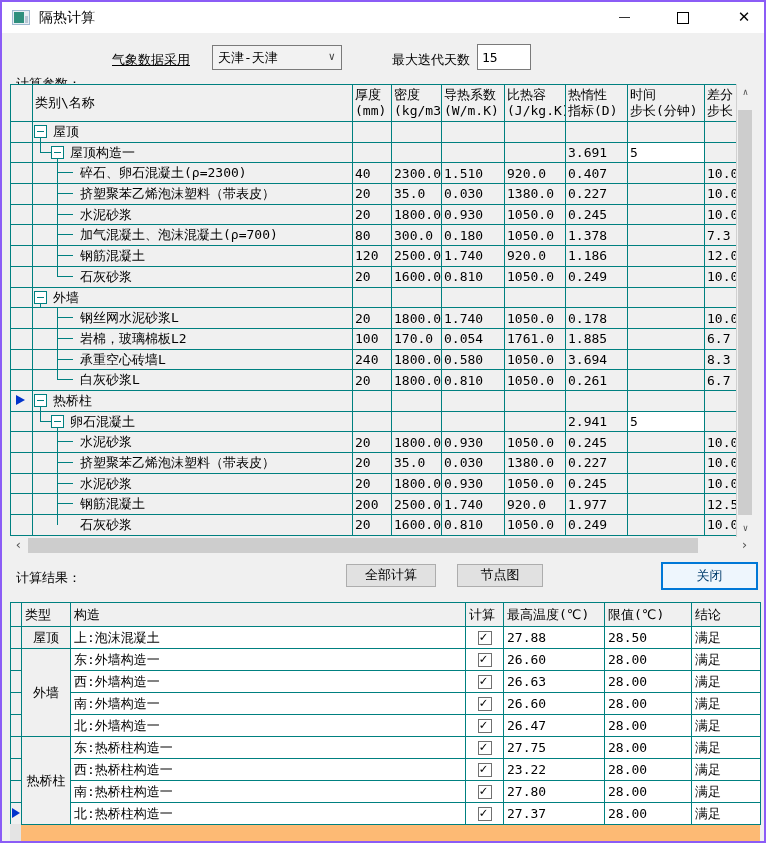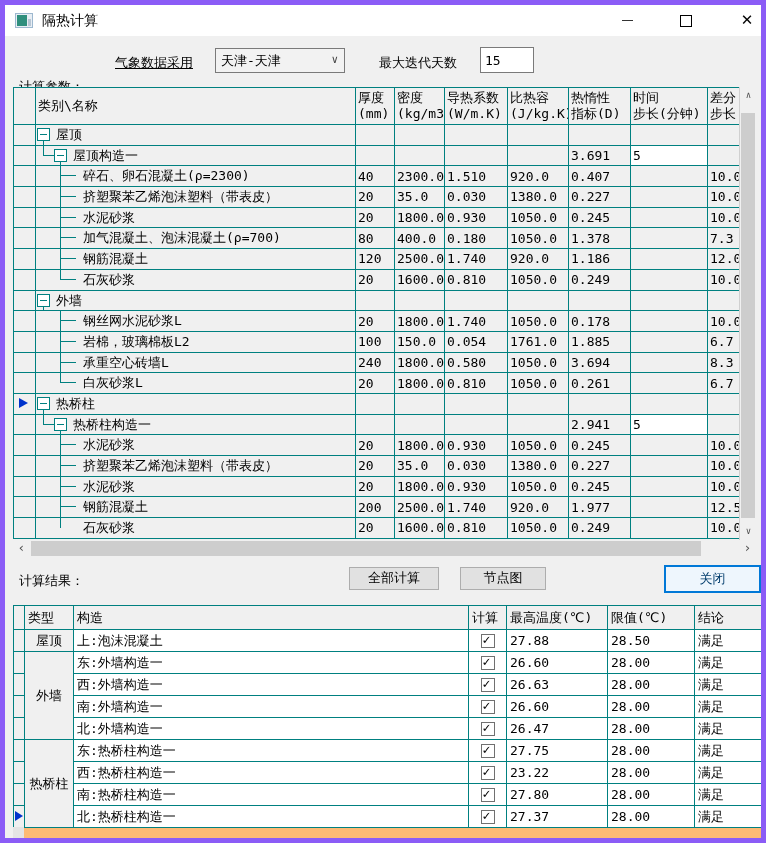--- a/index.html
+++ b/index.html
@@ -1,18 +1,18 @@
 <!DOCTYPE html>
 <html><head>
 <meta charset="utf-8">
 <style>
   * { box-sizing: border-box; margin: 0; padding: 0; }
   html,body { background:#c8c8c8; }
   body { font-family:"DejaVu Sans Mono","DejaVu Sans",sans-serif; font-size:13px; color:#000; }
-  #win { position:relative; width:766px; height:843px; background:#f0f0f0; border:5px solid #8b5cf6; overflow:hidden; margin:0 auto; }
+  #win { position:relative; width:766px; height:843px; background:#f0f0f0; border:2px solid #8b5cf6; overflow:hidden; margin:0 auto; }
 
   
   .titlebar { position:absolute; left:0; top:0; right:0; height:31px; background:#ffffff; }
   .app-icon { position:absolute; left:10px; top:8px; width:18px; height:15px; border:1px solid #9db8cf; background:#e8eef4; }
   .app-icon .p1 { position:absolute; left:1px; top:1px; width:10px; height:11px; background:#2f8f7d; }
   .app-icon .p2 { position:absolute; left:12px; top:5px; width:3px; height:7px; background:#b8c6d4; }
   .title-text { position:absolute; left:37px; top:7px; font-size:14px; }
   .cap-btn { position:absolute; top:0; width:46px; height:31px; }
   .cap-min { left:599px; } .cap-max { left:658px; } .cap-close { left:719px; }
   .glyph-min { position:absolute; left:18px; top:15px; width:11px; height:1px; background:#333; }
@@ -98,21 +98,21 @@
         <i class="glyph-close">✕</i>
       </span>
   </div>
 
   <span class="lbl" style="left:14px;top:49px;margin-top:24px;">计算参数：</span>
   <span class="lbl" style="left:110px;top:49px;text-decoration:underline;">气象数据采用</span>
   <div class="combo">
     <span class="val">天津-天津</span>
     <span class="chev">∨</span>
   </div>
-  <span class="lbl" style="left:374px;top:49px;">最大迭代天数</span>
+  <span class="lbl" style="left:390px;top:49px;">最大迭代天数</span>
   <input class="days-input" value="15" style="">
 
   <div class="mwrap">
     <table class="mtable">
       <colgroup>
         <col style="width:22px">
           <col style="width:320px">
           <col style="width:39px">
           <col style="width:50px">
         <col style="width:63px">
@@ -229,21 +229,21 @@
           <tr>
             <td class="selcell"></td>
             <td class="namecell">
               <div class="twrap">
                 <span class="tln" style="left:24px;top:-1px;bottom:-1px;width:1px"></span>
                 <span class="tln" style="left:24px;top:9px;width:16px;height:1px"></span>
                 <span class="tlabel" style="left:47px">加气混凝土、泡沫混凝土(ρ=700)</span>
               </div>
             </td>
             <td class="num">80</td>
-            <td class="num">400.0</td>
+            <td class="num">300.0</td>
             <td class="num">0.180</td>
             <td class="num">1050.0</td>
             <td class="num">1.378</td>
             <td class="num "></td>
             <td class="num">7.3</td>
           </tr>
           <tr>
             <td class="selcell"></td>
             <td class="namecell">
               <div class="twrap">
@@ -316,21 +316,21 @@
           <tr>
             <td class="selcell"></td>
             <td class="namecell">
               <div class="twrap">
                 <span class="tln" style="left:24px;top:-1px;bottom:-1px;width:1px"></span>
                 <span class="tln" style="left:24px;top:9px;width:16px;height:1px"></span>
                 <span class="tlabel" style="left:47px">岩棉，玻璃棉板L2</span>
               </div>
             </td>
             <td class="num">100</td>
-            <td class="num">150.0</td>
+            <td class="num">170.0</td>
             <td class="num">0.054</td>
             <td class="num">1761.0</td>
             <td class="num">1.885</td>
             <td class="num "></td>
             <td class="num">6.7</td>
           </tr>
           <tr>
             <td class="selcell"></td>
             <td class="namecell">
               <div class="twrap">
@@ -388,21 +388,21 @@
           <tr>
             <td class="selcell"></td>
             <td class="namecell">
               <div class="twrap">
                 <span class="tln" style="left:7px;top:-1px;height:11px;width:1px"></span>
                 <span class="tln" style="left:7px;top:9px;width:11px;height:1px"></span>
                 <span class="tbox" style="left:18px">
                   <i></i>
                 </span>
                 <span class="tln" style="left:24px;top:16px;bottom:-1px;width:1px"></span>
-                <span class="tlabel" style="left:37px">热桥柱构造一</span>
+                <span class="tlabel" style="left:37px">卵石混凝土</span>
               </div>
             </td>
             <td class="num"></td>
             <td class="num"></td>
             <td class="num"></td>
             <td class="num"></td>
             <td class="num">2.941</td>
             <td class="num edit">5</td>
             <td class="num"></td>
           </tr>

